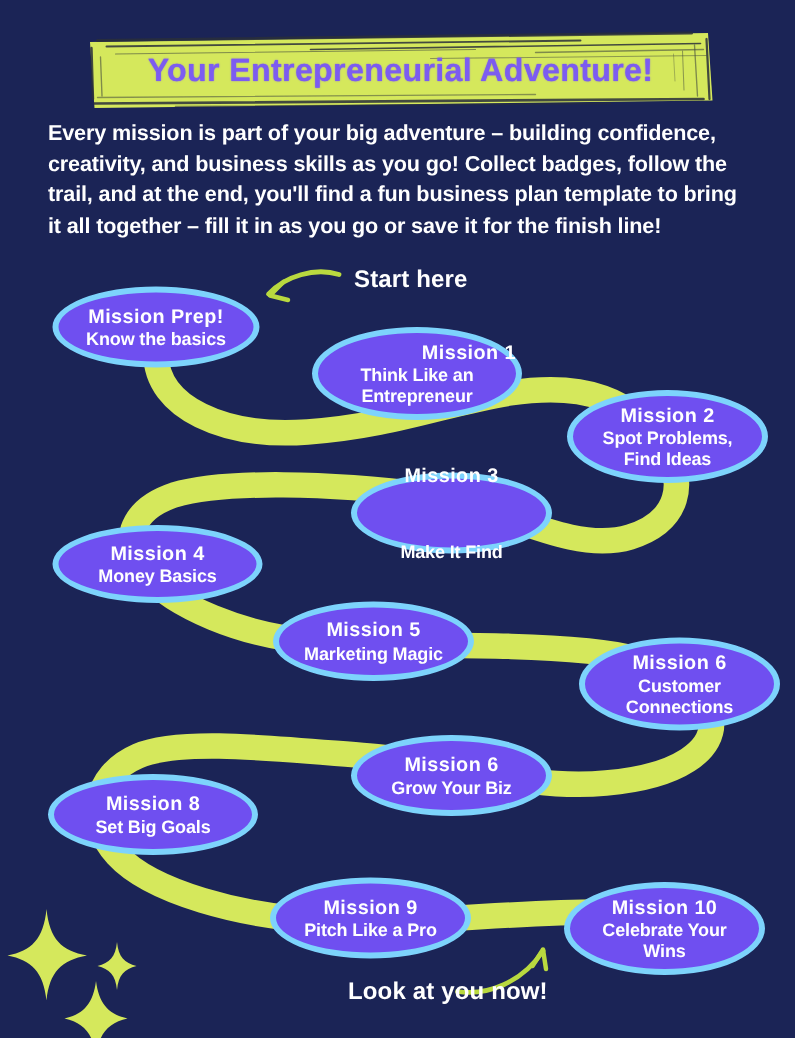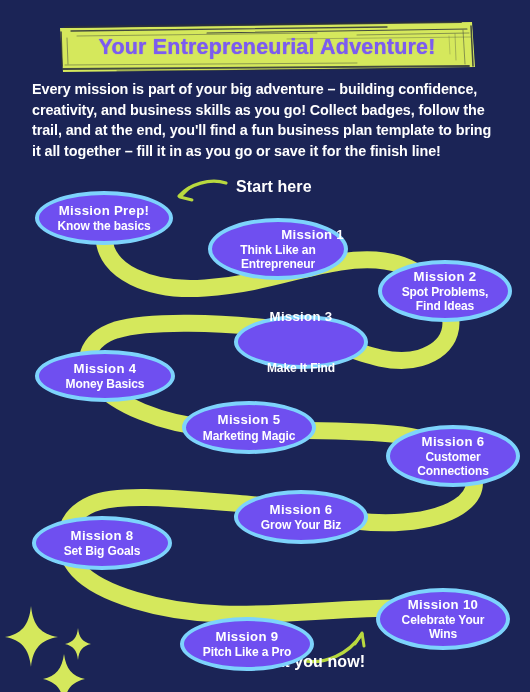--- a/index.html
+++ b/index.html
@@ -99,21 +99,21 @@
   
   #bubble-prep  { left: 35px;  top: 191px; width: 138px; height: 54px; }
   #bubble-m1    { left: 208px; top: 218px; width: 140px; height: 62px; align-items: flex-end; }
   #bubble-m2    { left: 378px; top: 260px; width: 134px; height: 62px; }
   #bubble-m3    { left: 234px; top: 315px; width: 134px; height: 54px; gap: 36px; }
   #bubble-m4    { left: 35px;  top: 350px; width: 140px; height: 52px; }
   #bubble-m5    { left: 182px; top: 401px; width: 134px; height: 53px; }
   #bubble-m6    { left: 386px; top: 425px; width: 134px; height: 62px; }
   #bubble-m7    { left: 234px; top: 490px; width: 134px; height: 54px; }
   #bubble-m8    { left: 32px;  top: 516px; width: 140px; height: 54px; }
-  #bubble-m9    { left: 180px; top: 617px; width: 134px; height: 54px; }
+  #bubble-m9    { left: 180px; top: 585px; width: 134px; height: 54px; }
   #bubble-m10   { left: 376px; top: 588px; width: 134px; height: 62px; }
   
   .callout {
     position: absolute;
     color: #ffffff;
     font-size: 16px;
     font-weight: bold;
     letter-spacing: 0.1px;
     white-space: nowrap;
   }

